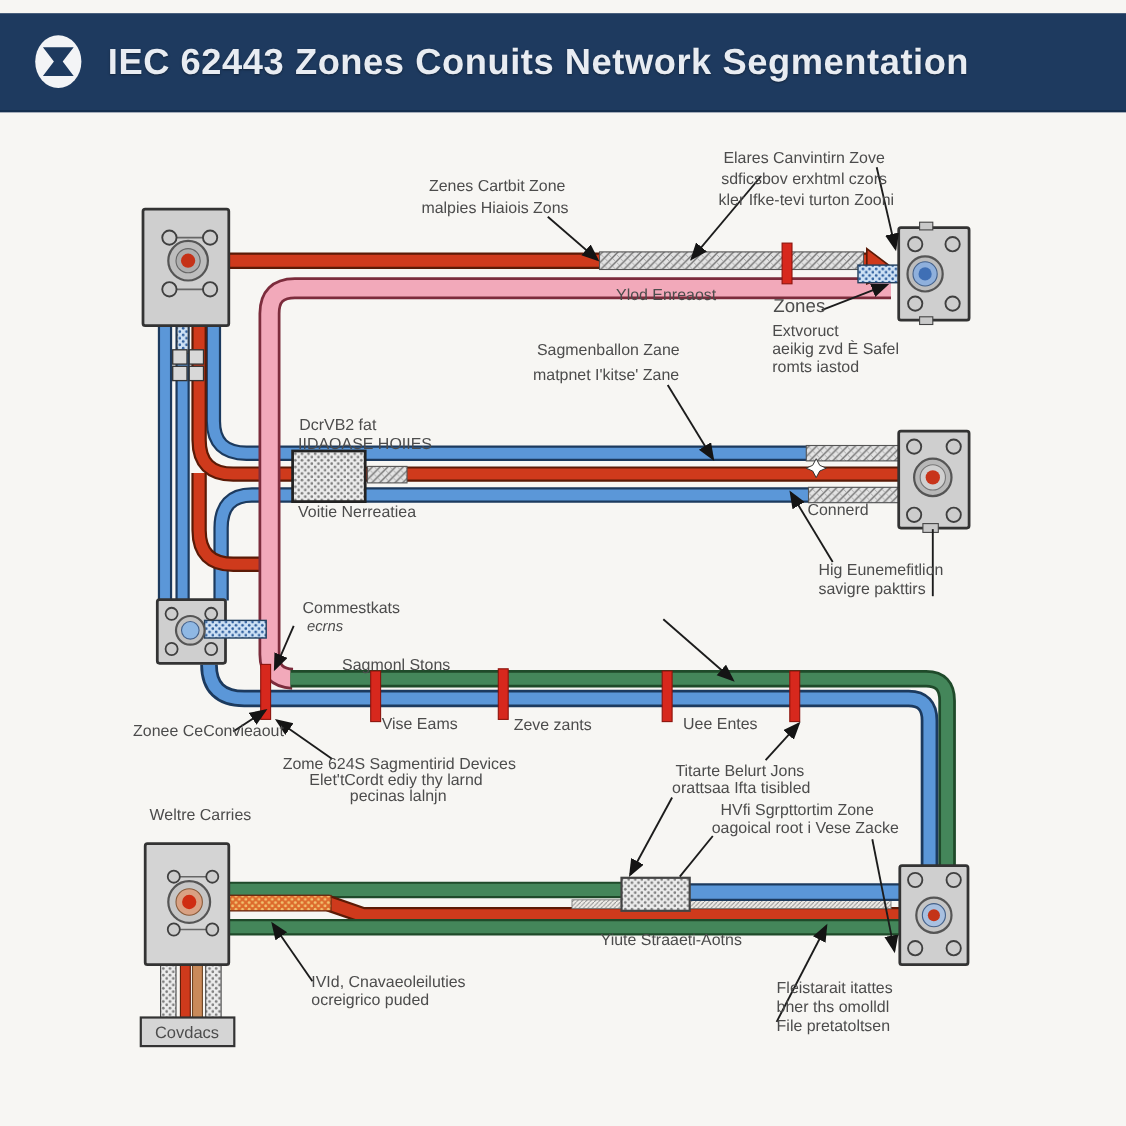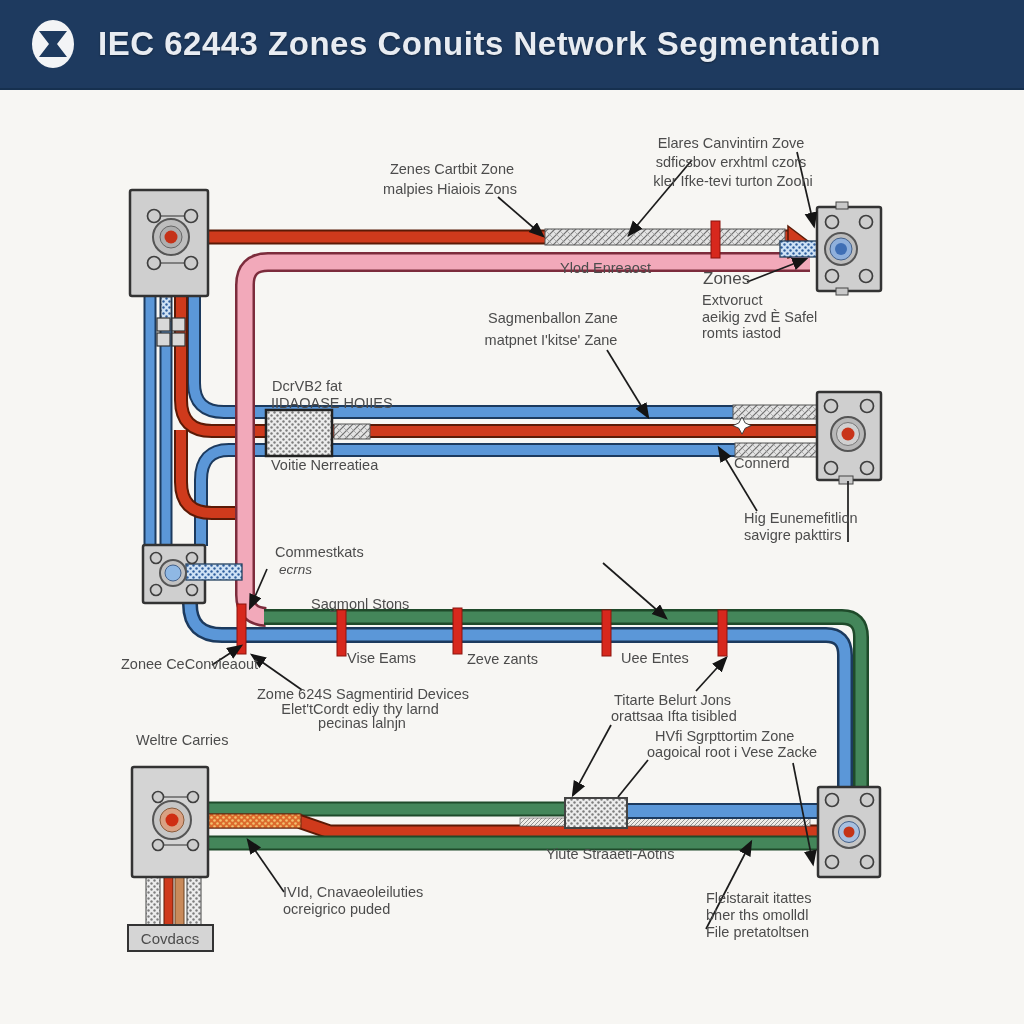--- a/index.html
+++ b/index.html
@@ -1,18 +1,18 @@
 <!DOCTYPE html>
 <html><head>
 <meta charset="utf-8">
 <style>
   html,body{margin:0;padding:0;}
   body{width:1024px;height:1024px;position:relative;background:#f7f6f3;overflow:hidden;
        font-family:"Liberation Sans", sans-serif;}
-  .header{position:absolute;top:0;left:0;width:1024px;height:88px;background:#1e3a5f;
+  .header{position:absolute;top:12px;left:0;width:1024px;height:88px;background:#1e3a5f;
           display:flex;align-items:center;z-index:3;border-bottom:2px solid #16304f;}
   .logo{width:46px;height:52px;margin-left:30px;flex:0 0 auto;}
   .title{color:#e8ecf2;font-size:33px;font-weight:bold;margin-left:22px;letter-spacing:.5px;
          text-shadow:0 1px 2px rgba(0,0,0,.4);white-space:nowrap;}
   .diagram{position:absolute;top:0;left:0;z-index:1;}
   text{fill:#4c4c4c;font-size:14.5px;font-family:"Liberation Sans",sans-serif;}
   .lab-big{font-size:17px;}
   .lab-it{font-style:italic;font-size:13.5px;}
   .lab-box{font-size:15px;}
 </style>

